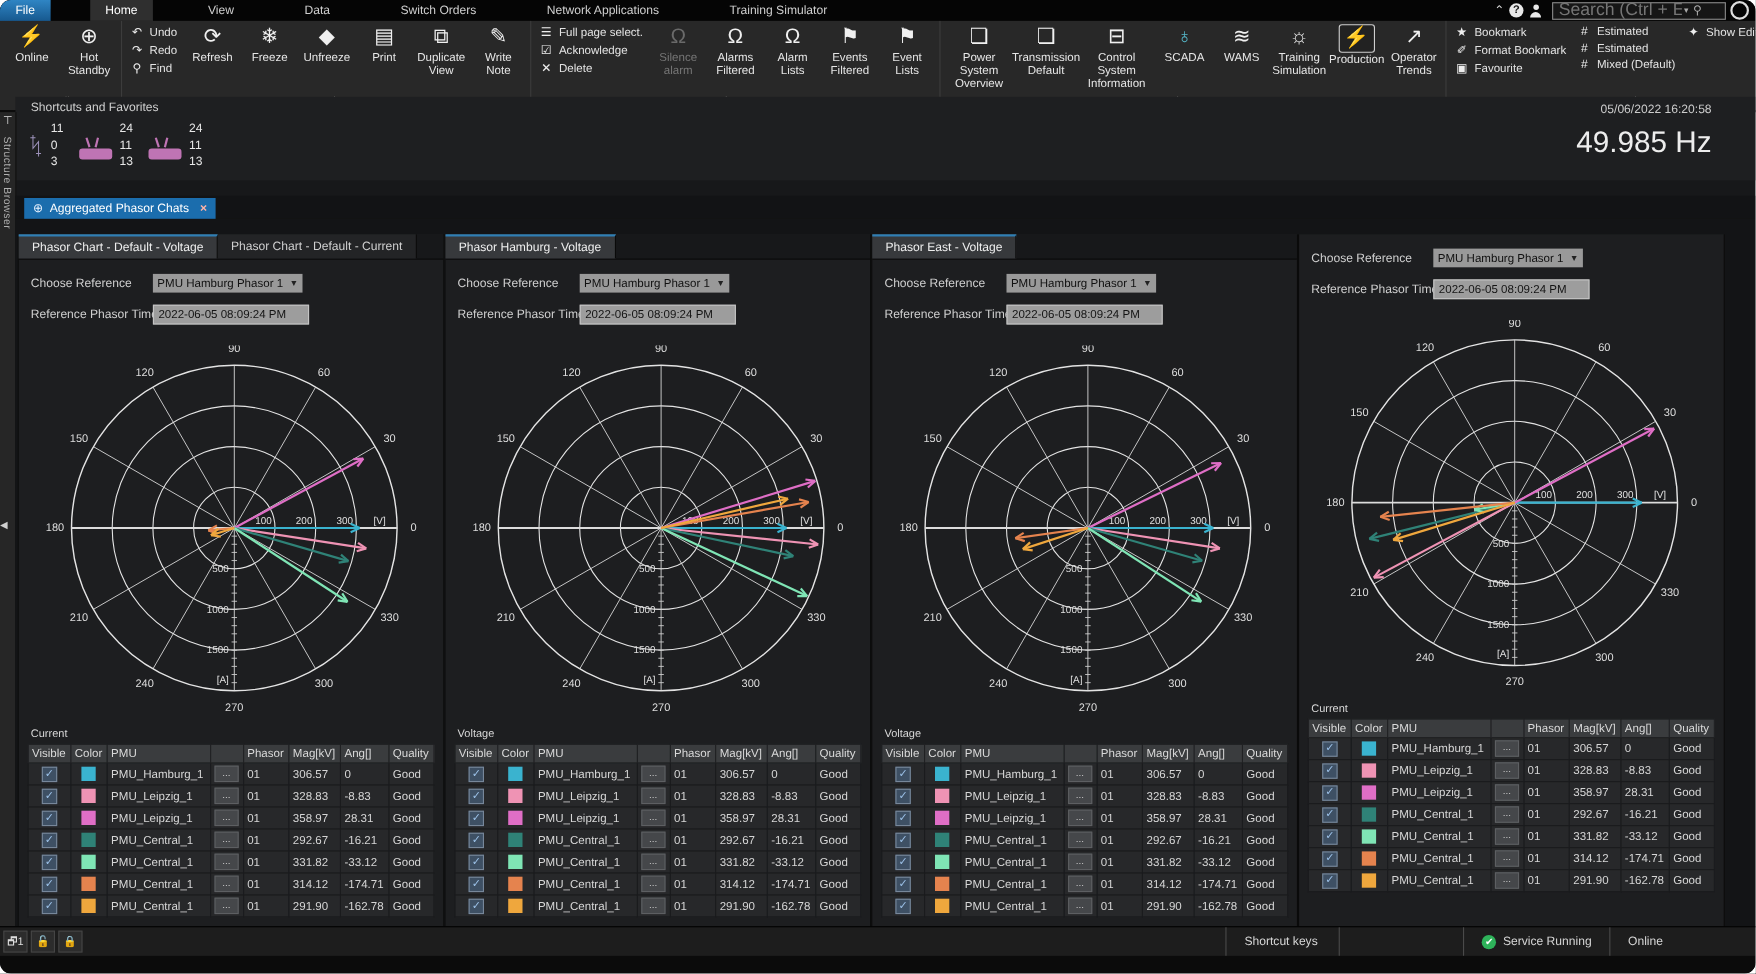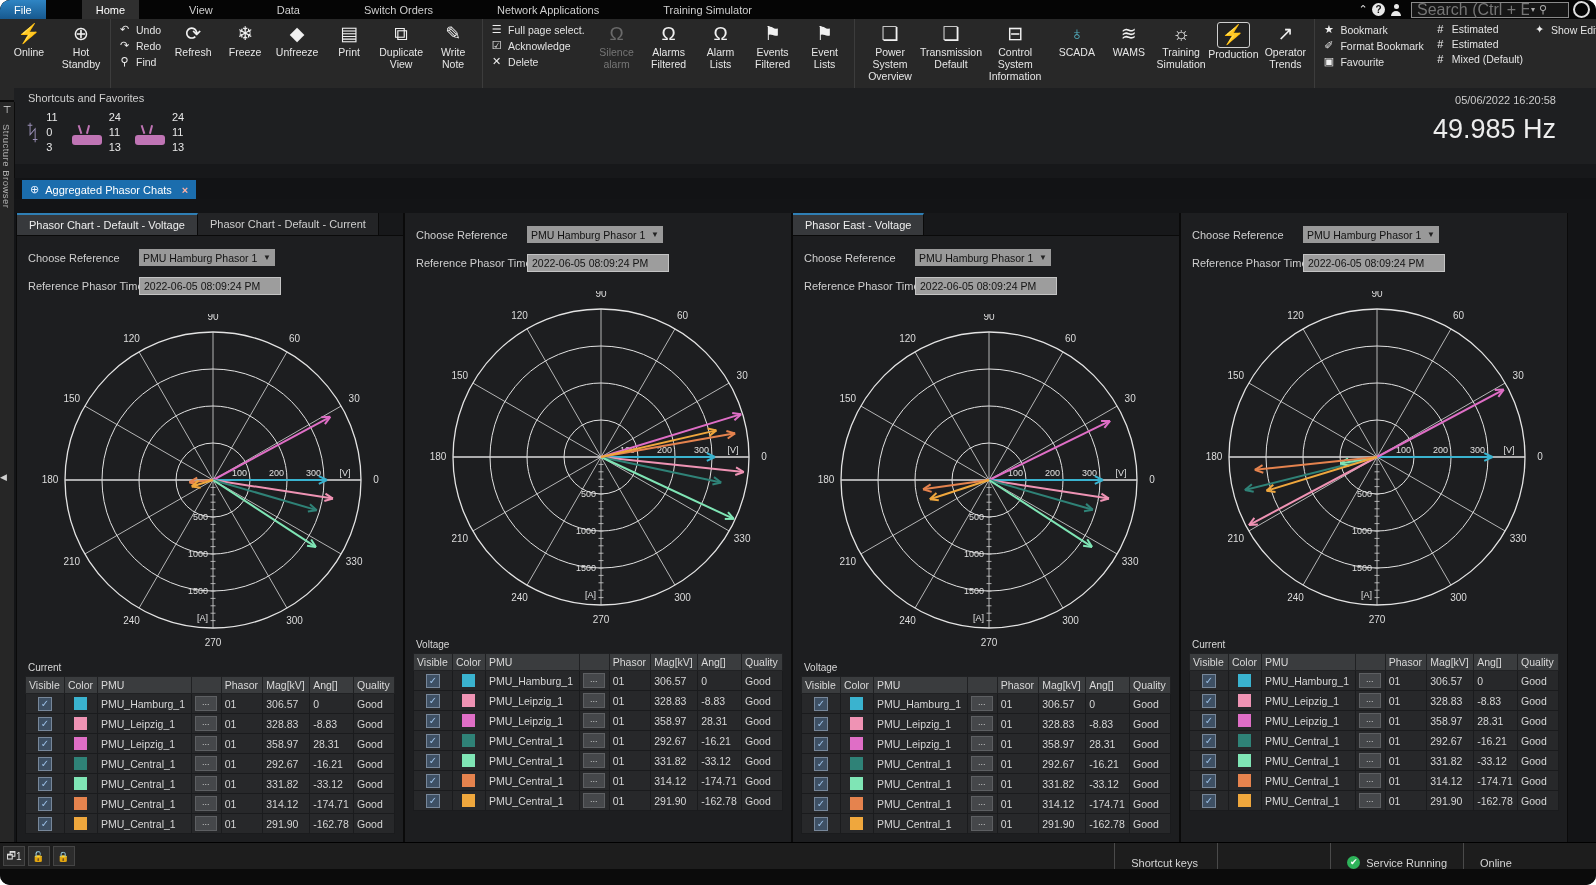--- a/index.html
+++ b/index.html
@@ -81,21 +81,21 @@
   table.ptable td{background:#27282a;padding:1px 3px;border:1px solid #1a1b1d;height:17px;}
   .cb{width:12px;height:12px;margin:0 auto;background:#3e5064;border:1px solid #77879a;color:#9cc1e8;font-size:10px;line-height:11px;text-align:center;}
   .swatch{width:13px;height:13px;margin:0 auto;}
   .dotsbtn{width:20px;height:13px;background:#45474a;border:1px solid #5d5f62;color:#ccc;font-size:9px;line-height:11px;text-align:center;}
 
   
   .statusbar{position:absolute;left:0;right:0;bottom:16px;height:26px;background:#1d1d1d;border-top:1px solid #000;display:flex;align-items:center;color:#d6d6d6;font-size:11px;}
   .sb-left{display:flex;gap:3px;margin-left:3px;}
   .sb-ic{width:20px;height:18px;background:#2c2c2c;border:1px solid #454545;color:#ddd;display:flex;align-items:center;justify-content:center;font-size:10px;}
   .sb-right{margin-left:auto;display:flex;height:100%;align-items:stretch;margin-right:30px;}
-  .sb-seg{display:flex;align-items:flex-end;padding:0 16px;border-left:1px solid #4a4a4a;gap:6px;white-space:nowrap;}
+  .sb-seg{display:flex;align-items:center;padding:0 16px;border-left:1px solid #4a4a4a;gap:6px;white-space:nowrap;}
   .ok-ic{width:13px;height:13px;border-radius:50%;background:#2eb35a;color:#fff;font-size:9px;line-height:13px;text-align:center;}
   .footer{position:absolute;left:0;right:0;bottom:0;height:16px;background:#0b0b0b;}
 
   .chart-svg text{font-family:"Liberation Sans",sans-serif;}
 </style>
 </head>
 <body>
 
 <div class="app">
 
@@ -571,20 +571,23 @@
               <td>01</td>
               <td>291.90</td>
               <td>-162.78</td>
               <td>Good</td>
             </tr>
           </tbody>
     </table>
   </div>
 
   <div class="panel" style="left: 390px;">
+    <div class="panel-tabs">
+          <div class="ptab active">Phasor Hamburg - Voltage</div>
+        </div>
     <div class="pctrls">
       <span class="pctrl-label" style="top:16px;">Choose Reference</span>
       <div class="dropdown" style="top:13px;">
         <span class="dd-val">PMU  Hamburg Phasor 1</span>
         <span class="car">▼</span>
       </div>
       <span class="pctrl-label" style="top:44px;">Reference Phasor Time</span>
       <div class="timefield" style="top:41px;">
         <span class="tf-val">2022-06-05 08:09:24 PM</span>
       </div>

